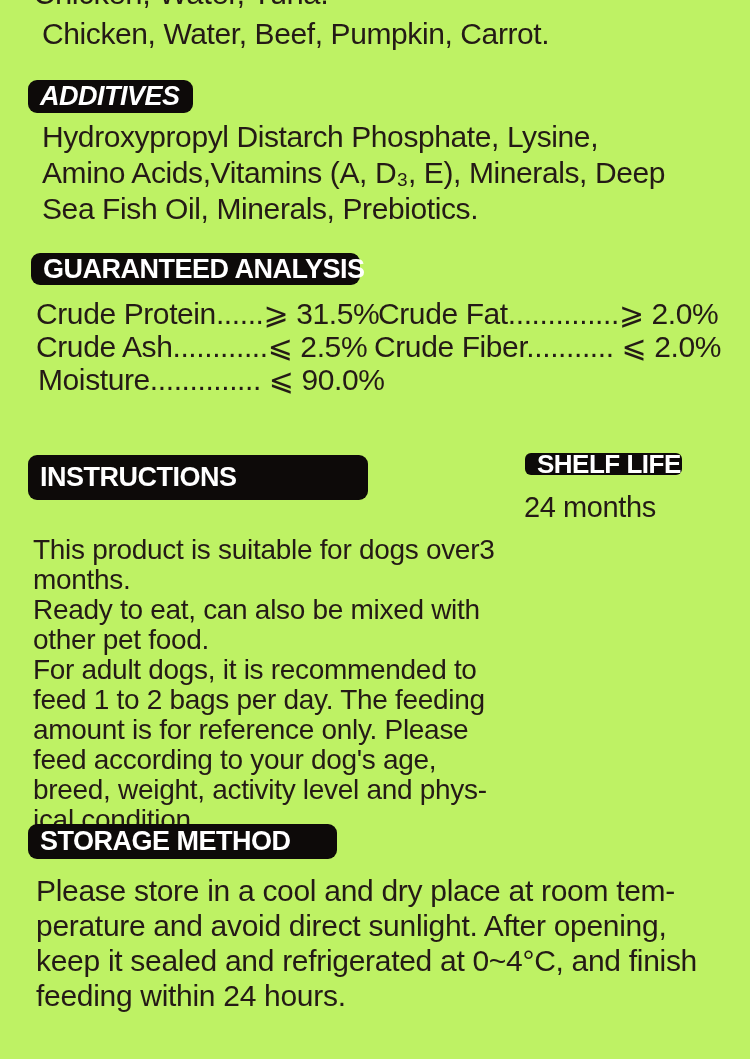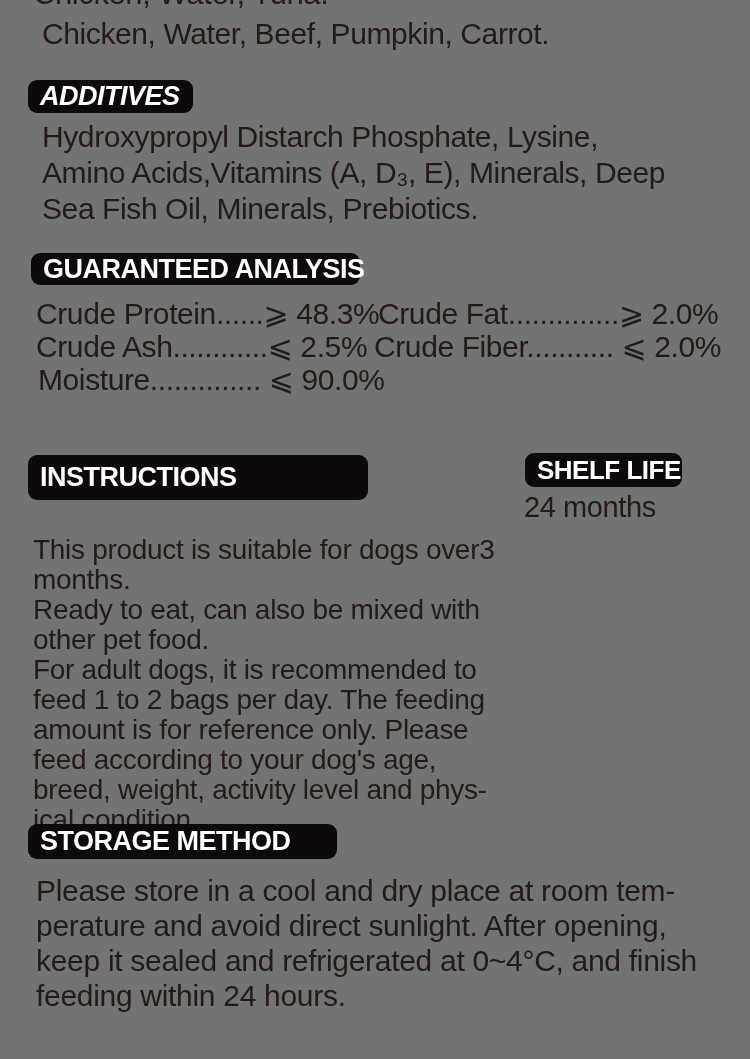--- a/index.html
+++ b/index.html
@@ -1,19 +1,19 @@
 <!DOCTYPE html>
 <html><head>
 <meta charset="utf-8">
 <style>
   html,body{margin:0;padding:0;background:#ffffff;}
   .page{
     position:relative;
     width:750px;height:1059px;
-    background:#737373;
+    background:#bef264;
     overflow:hidden;
     font-family:"Liberation Sans","DejaVu Sans",sans-serif;
     color:#241a16;
   }
   .txt{
     position:absolute;
     white-space:pre-line;
     letter-spacing:-0.4px;
     color:#241a16;
   }
@@ -38,21 +38,21 @@
   #analysis-badge{left:31px;top:253px;width:329px;height:32px;font-size:27px;}
   .an{position:absolute;font-size:30px;letter-spacing:-0.4px;white-space:nowrap;}
   #an-protein{left:36px;top:296px;}
   #an-fat{left:378px;top:296px;}
   #an-ash{left:36px;top:329px;}
   #an-fiber{left:374px;top:329px;}
   #an-moisture{left:38px;top:362px;}
   
   #instructions-badge{left:28px;top:455px;width:340px;height:45px;font-size:27px;text-align:center;}
   #instructions-body{left:33px;top:501px;width:700px;font-size:28px;line-height:30px;letter-spacing:-0.3px;margin-top:34px;}
-  #shelf-badge{left:525px;top:453px;width:157px;height:34px;font-size:26px;}
+  #shelf-badge{left:525px;top:453px;width:157px;height:22px;font-size:26px;border-radius:6px;}
   #shelf-value{left:524px;top:491px;font-size:29px;}
   
   #storage-badge{left:28px;top:824px;width:309px;height:35px;font-size:27px;}
   #storage-body{left:36px;top:873px;width:700px;font-size:30px;line-height:35px;letter-spacing:-0.3px;}
 </style>
 </head>
 <body>
 
 <div class="page">
 
@@ -61,21 +61,21 @@
   <div class="txt" id="ing-line">Chicken, Water, Beef, Pumpkin, Carrot.</div>
 
   <div class="badge" id="additives-badge">ADDITIVES</div>
 
   <div class="txt" id="additives-body">Hydroxypropyl Distarch Phosphate, Lysine,
 Amino Acids,Vitamins (A, D₃, E), Minerals, Deep
 Sea Fish Oil, Minerals, Prebiotics.</div>
 
   <div class="badge" id="analysis-badge">GUARANTEED ANALYSIS</div>
 
-  <div class="an" id="an-protein">Crude Protein......⩾ 48.3%</div>
+  <div class="an" id="an-protein">Crude Protein......⩾ 31.5%</div>
 
   <div class="an" id="an-fat">Crude Fat..............⩾ 2.0%</div>
 
   <div class="an" id="an-ash">Crude Ash............⩽ 2.5%</div>
 
   <div class="an" id="an-fiber">Crude Fiber........... ⩽ 2.0%</div>
 
   <div class="an" id="an-moisture">Moisture.............. ⩽ 90.0%</div>
 
   <div class="badge" id="instructions-badge">INSTRUCTIONS</div>

